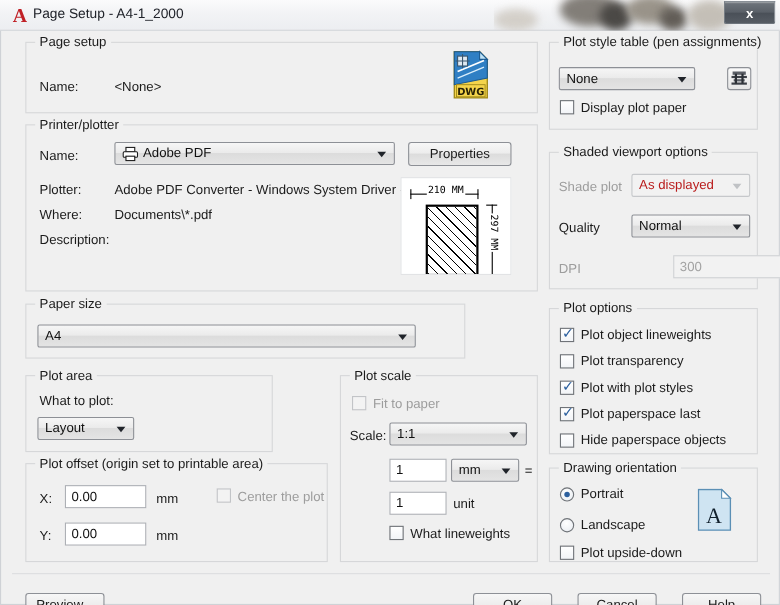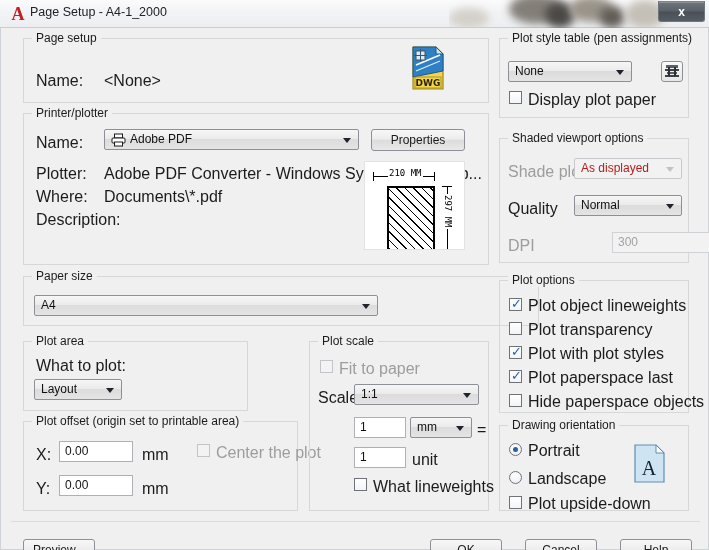--- a/index.html
+++ b/index.html
@@ -89,21 +89,21 @@
     position: absolute; top: -8px; left: 8px;
     background: #f0f0f0;
     padding: 0 4px;
     font-size: 12px;
     color: #1b1b1b;
     white-space: nowrap;
   }
 
   .lbl {
     position: absolute;
-    font-size: 16px;
+    font-size: 12px;
     color: #1b1b1b;
     white-space: nowrap;
   }
   .lbl.dis { color: #9d9d9d; }
 
   
   .combo {
     position: absolute;
     height: 21px;
     border: 1px solid #8d9096;
@@ -313,21 +313,21 @@
         <div class="dimline" style="left:69px;top:10px;width:1px;height:9px;"></div>
         <div class="dimtext" style="left:23px;top:6px;background:#fff;padding:0 1px;">210 MM</div>
 
         <div class="dimline" style="left:82px;top:24px;width:1px;height:65px;"></div>
         <div class="dimline" style="left:77px;top:24px;width:10px;height:1px;"></div>
         <div class="dimline" style="left:77px;top:88px;width:10px;height:1px;"></div>
         <div class="dimtext vtext" style="left:88px;top:32px;background:#fff;padding:0 1px;">297 MM</div>
       </div>
     </div>
 
-    <div class="group" style="left:22px;top:248px;width:516px;height:50px;">
+    <div class="group" style="left:22px;top:248px;width:400px;height:50px;">
       <div class="legend">Paper size</div>
       <div class="combo" style="left:10px;top:18px;width:344px;">
         <span class="ctext">A4</span>
         <span class="arrow"></span>
       </div>
     </div>
 
     <div class="group" style="left:22px;top:313px;width:225px;height:70px;">
       <div class="legend">Plot area</div>
       <div class="lbl" style="left:12px;top:15px;">What to plot:</div>

